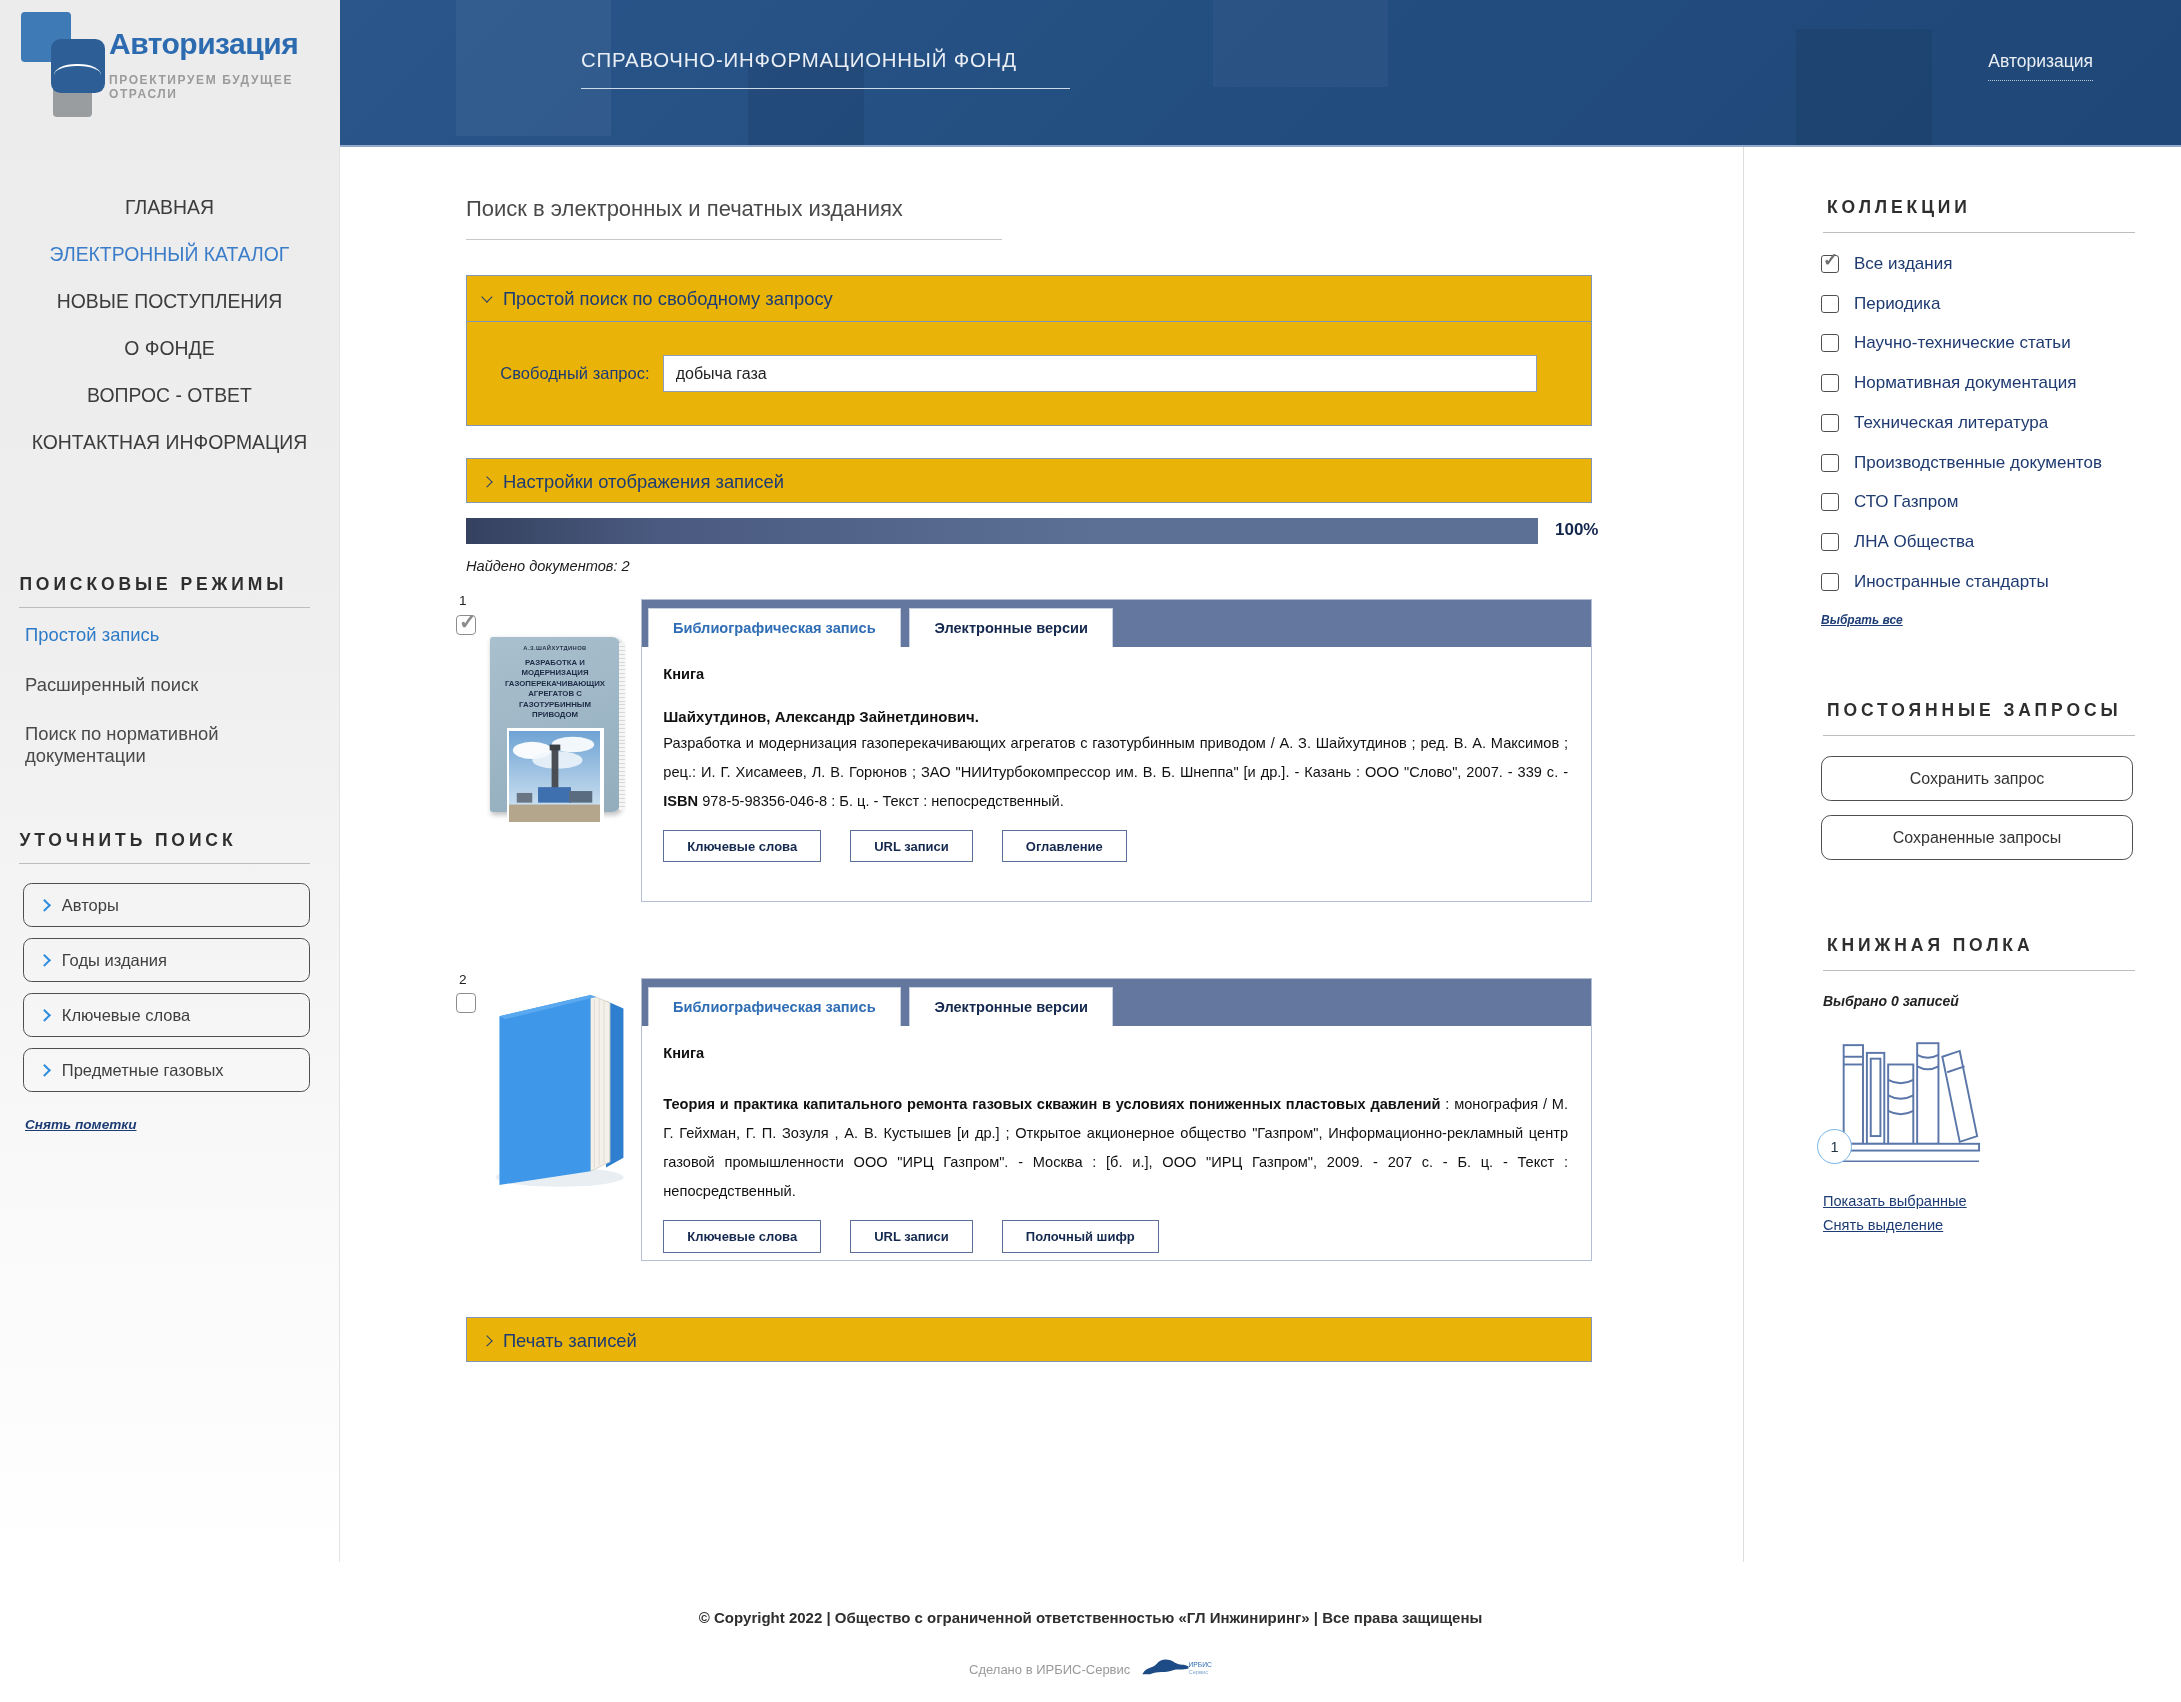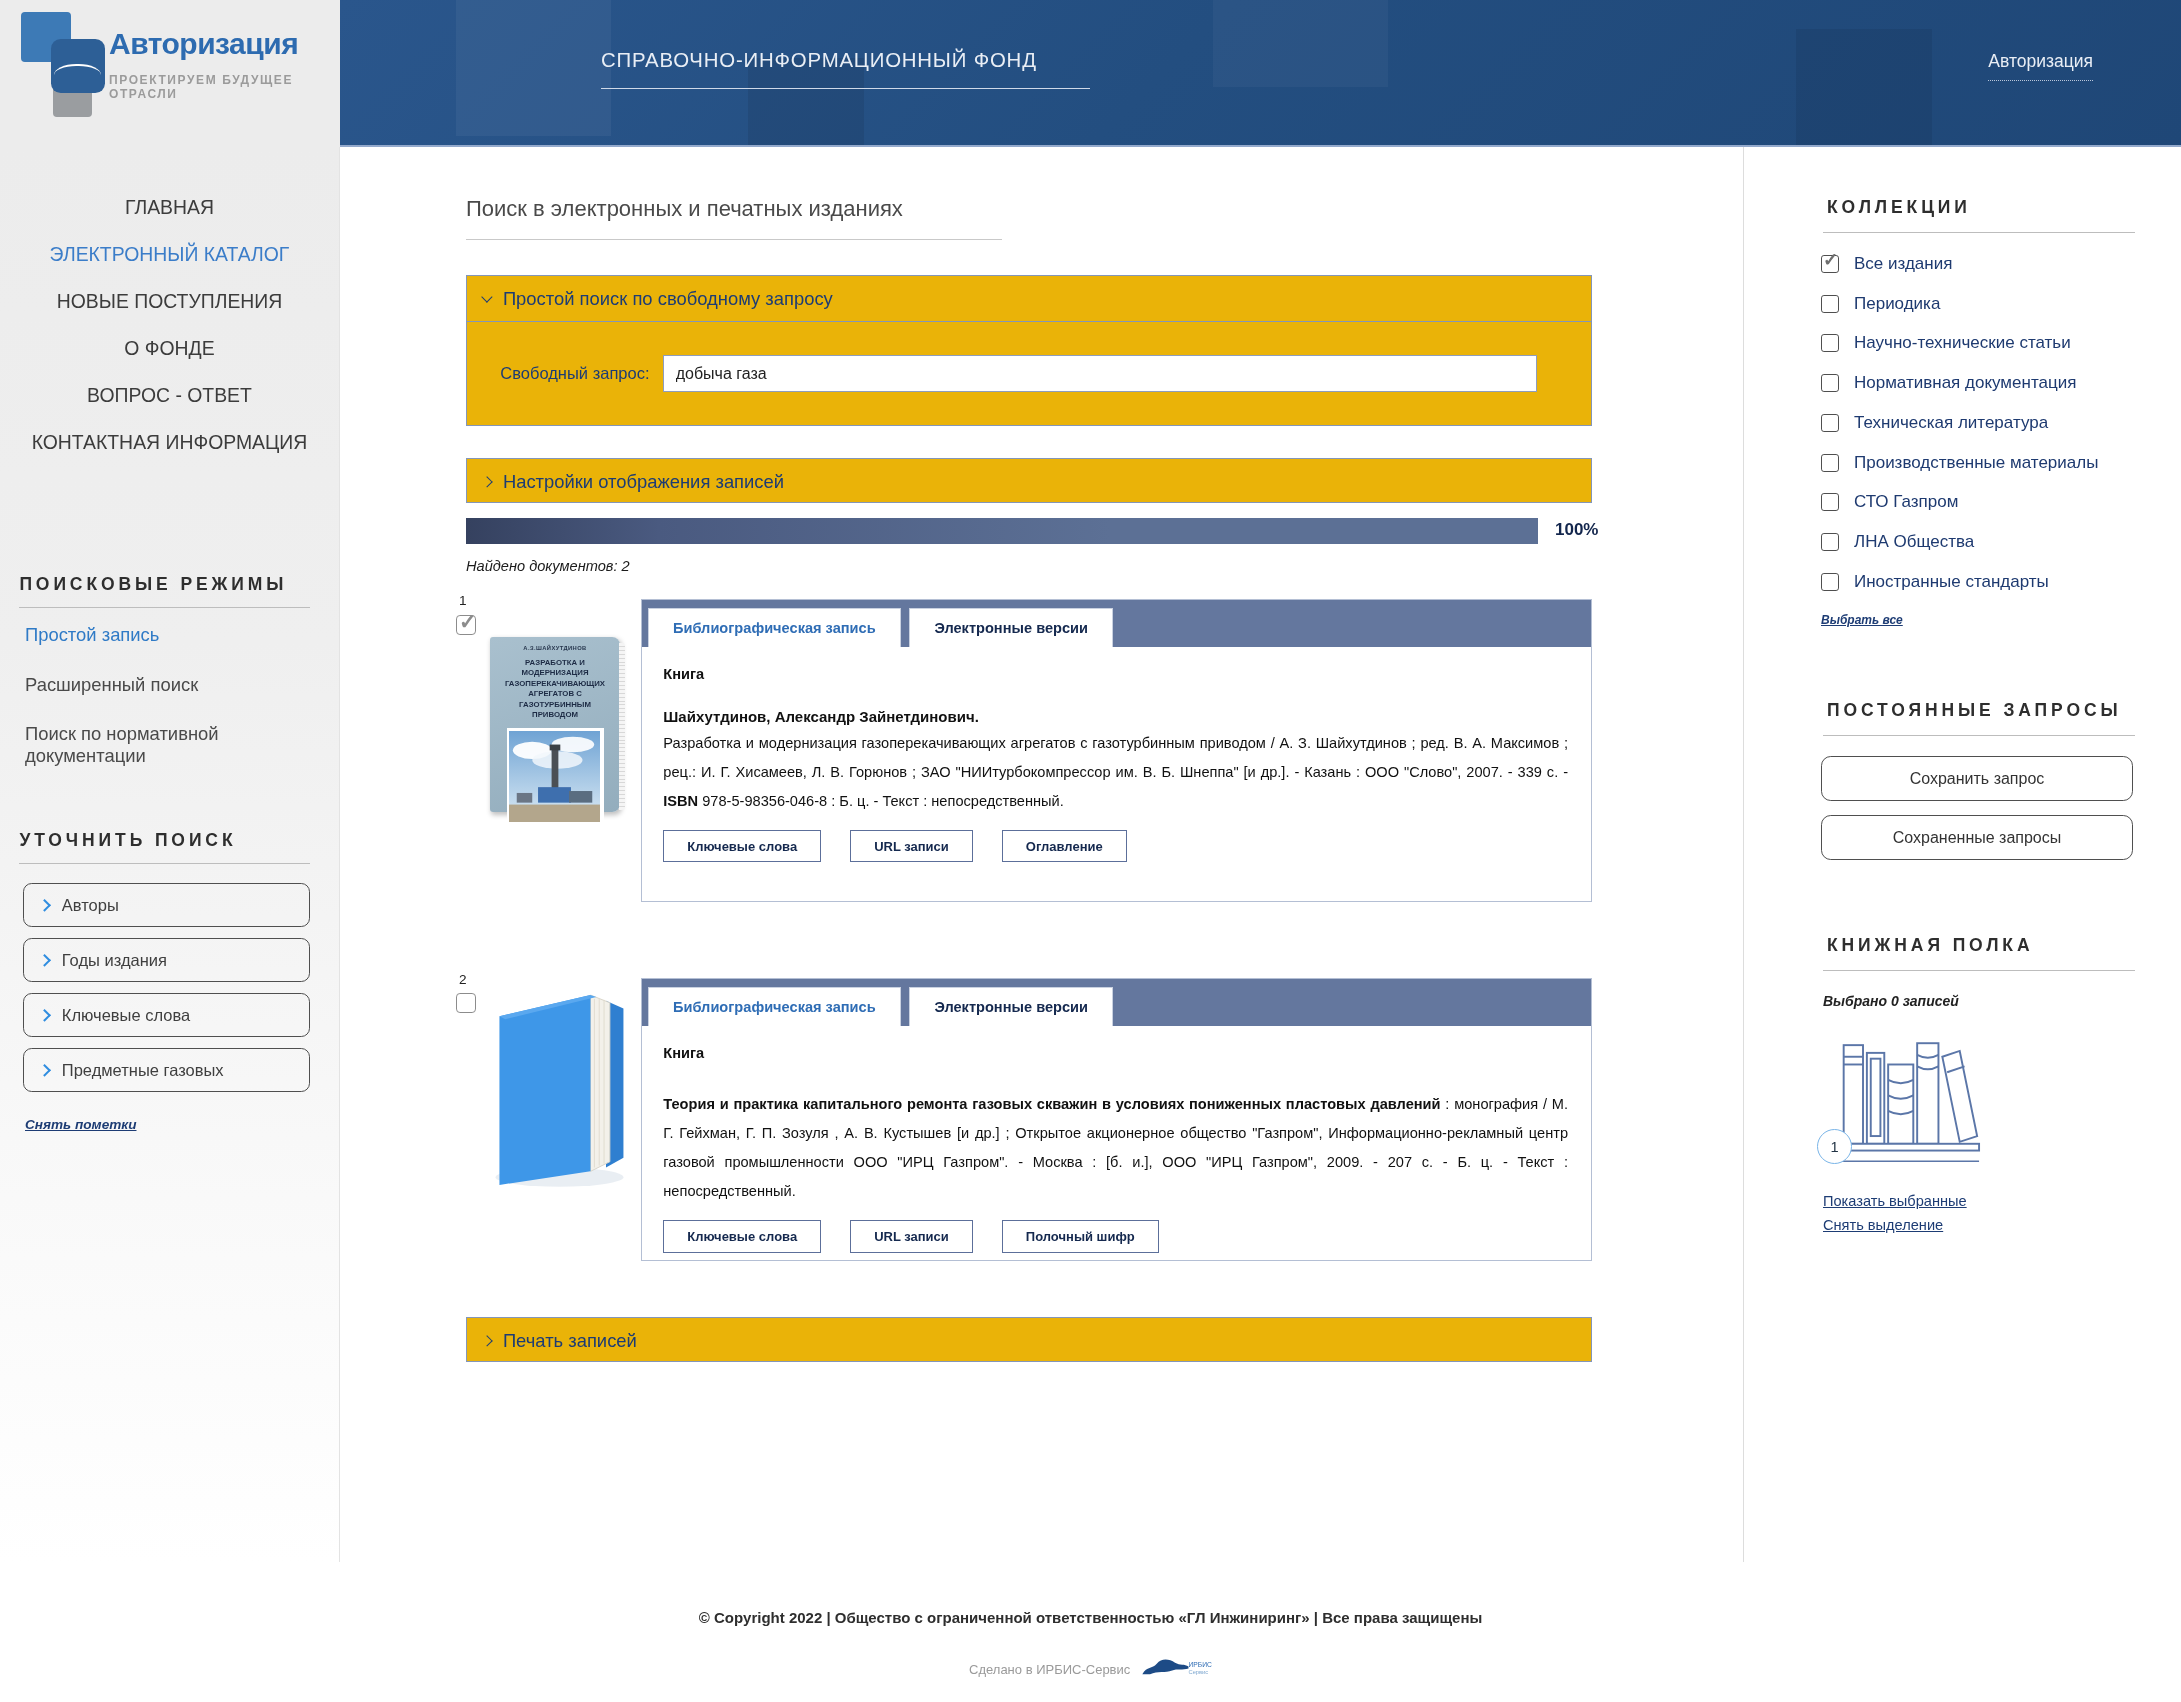--- a/index.html
+++ b/index.html
@@ -9,21 +9,21 @@
   
   .header { position:absolute; left:340px; top:0; width:1842px; height:147px;
     background:linear-gradient(135deg,#2a568c 0%, #234e80 45%, #1f4777 100%);
     border-bottom:2.9px solid #93a9cc; overflow:hidden; }
   .header .sq { position:absolute; }
   .hsq1{ left:116px; top:-19.4px; width:155px; height:155px; background:rgba(255,255,255,.05);}
   .hsq2{ left:408px; top:58px;  width:116px; height:116px; background:rgba(0,0,0,.08);}
   .hsq3{ left:873px; top:-29px; width:175px; height:116px; background:rgba(255,255,255,.04);}
   .hsq4{ left:1456px; top:29px; width:136px; height:136px; background:rgba(0,0,0,.07);}
   .header-title { position:absolute; left:241px; top:49px; color:#e9eef5; font-size:20.4px;
-    letter-spacing:0.8px; padding-bottom:15.5px; border-bottom:1px solid #cfd9e8; padding-right:53px;margin-left:20px;}
+    letter-spacing:0.8px; padding-bottom:15.5px; border-bottom:1px solid #cfd9e8; padding-right:53px;}
   .login-link { position:absolute; right:89px; top:51px; color:#e9eef5; font-size:17.5px;
     border-bottom:1px dotted #b9c6da; padding-bottom:7.8px; cursor:pointer; }
 
   
   .logo-block { position:absolute; left:0; top:0; width:340px; height:147px; background:#ececec; }
   .logo-art { position:absolute; left:17.5px; top:9.7px; width:89px; height:105px; }
   .logo-sq-blue { position:absolute; left:3.9px; top:1.9px; width:50px; height:50px; background:#3d7ab6; border-radius:3.9px;}
   .logo-sq-gray { position:absolute; left:35px; top:68px; width:39px; height:39px; background:#9a9da0; border-radius:3.9px;}
   .logo-sq-main { position:absolute; left:33px; top:29px; width:54px; height:54px; background:#2d5f96; border-radius:9.7px; overflow:hidden;}
   .logo-wave { position:absolute; left:3.9px; top:25px; width:47px; height:11.6px; border-top:2.9px solid #fff; border-radius:50%/100% 100% 0 0; }
@@ -338,21 +338,21 @@
     <div class="coll-item ci3">
       <span class="coll-box"></span>
       <span class="coll-label">Нормативная документация</span>
     </div>
     <div class="coll-item ci4">
       <span class="coll-box"></span>
       <span class="coll-label">Техническая литература</span>
     </div>
     <div class="coll-item ci5">
       <span class="coll-box"></span>
-      <span class="coll-label">Производственные материалы</span>
+      <span class="coll-label">Производственные документов</span>
     </div>
     <div class="coll-item ci6">
       <span class="coll-box"></span>
       <span class="coll-label">СТО Газпром</span>
     </div>
     <div class="coll-item ci7">
       <span class="coll-box"></span>
       <span class="coll-label">ЛНА Общества</span>
     </div>
     <div class="coll-item ci8">

